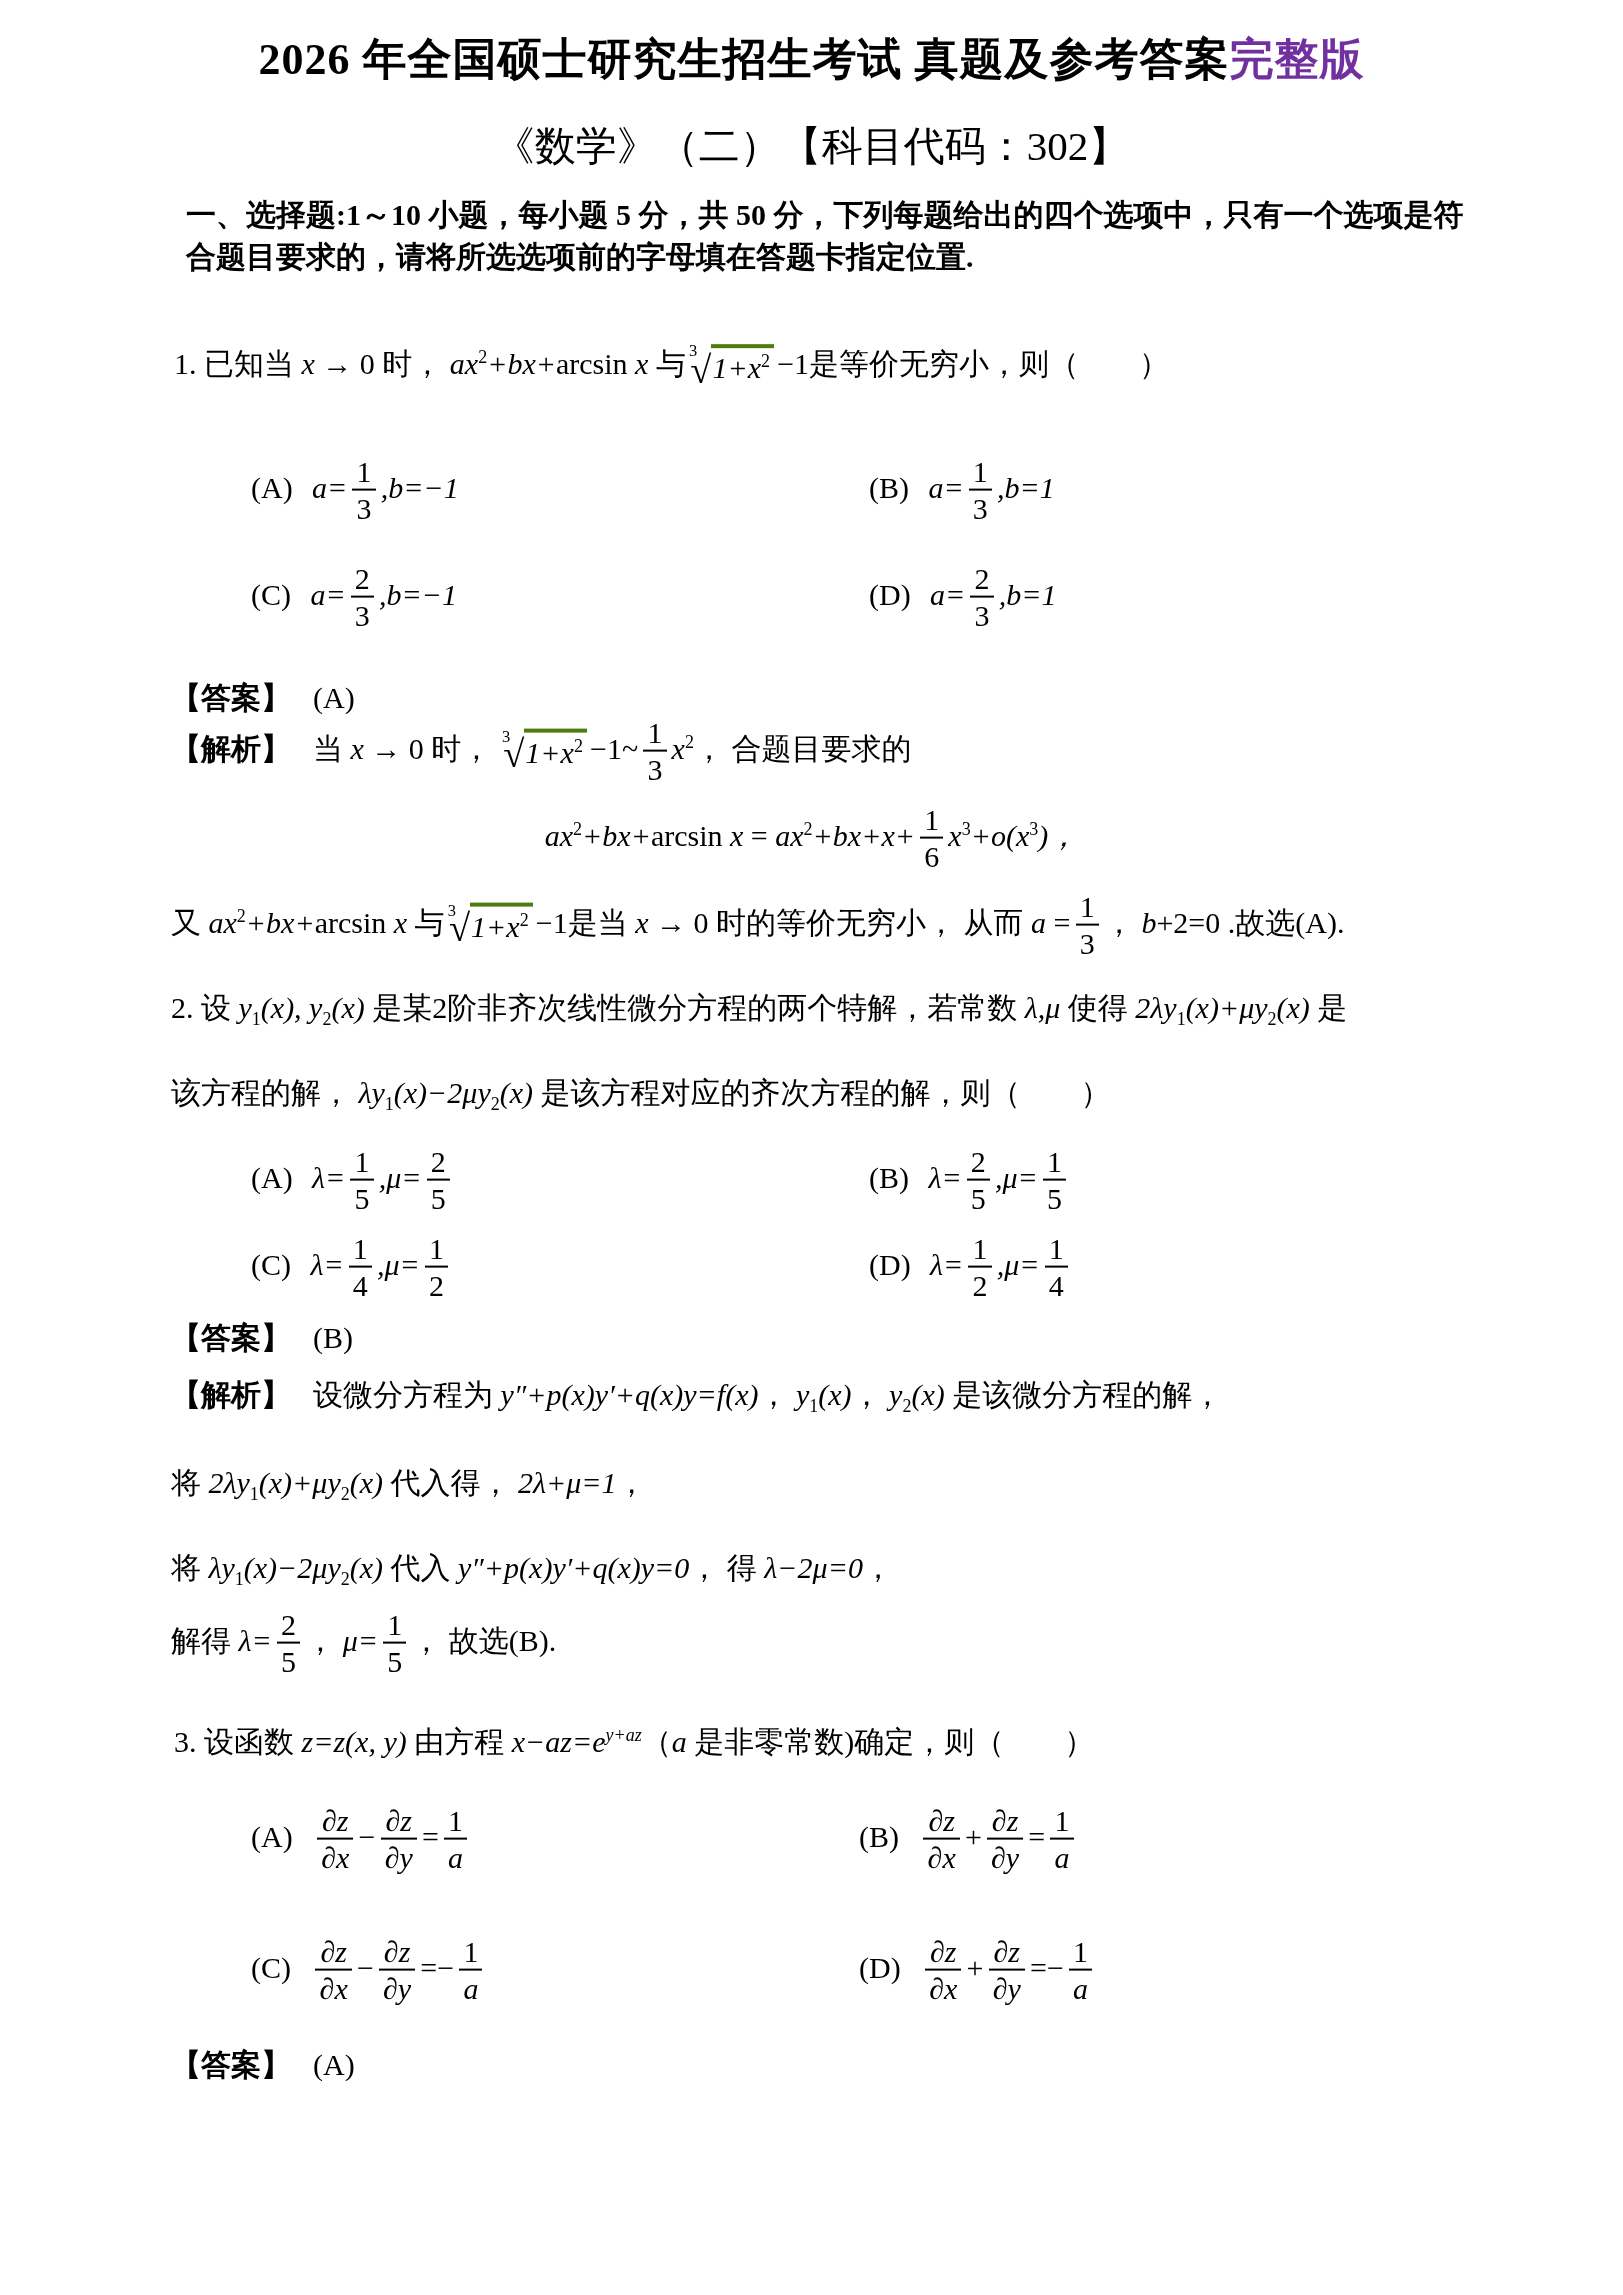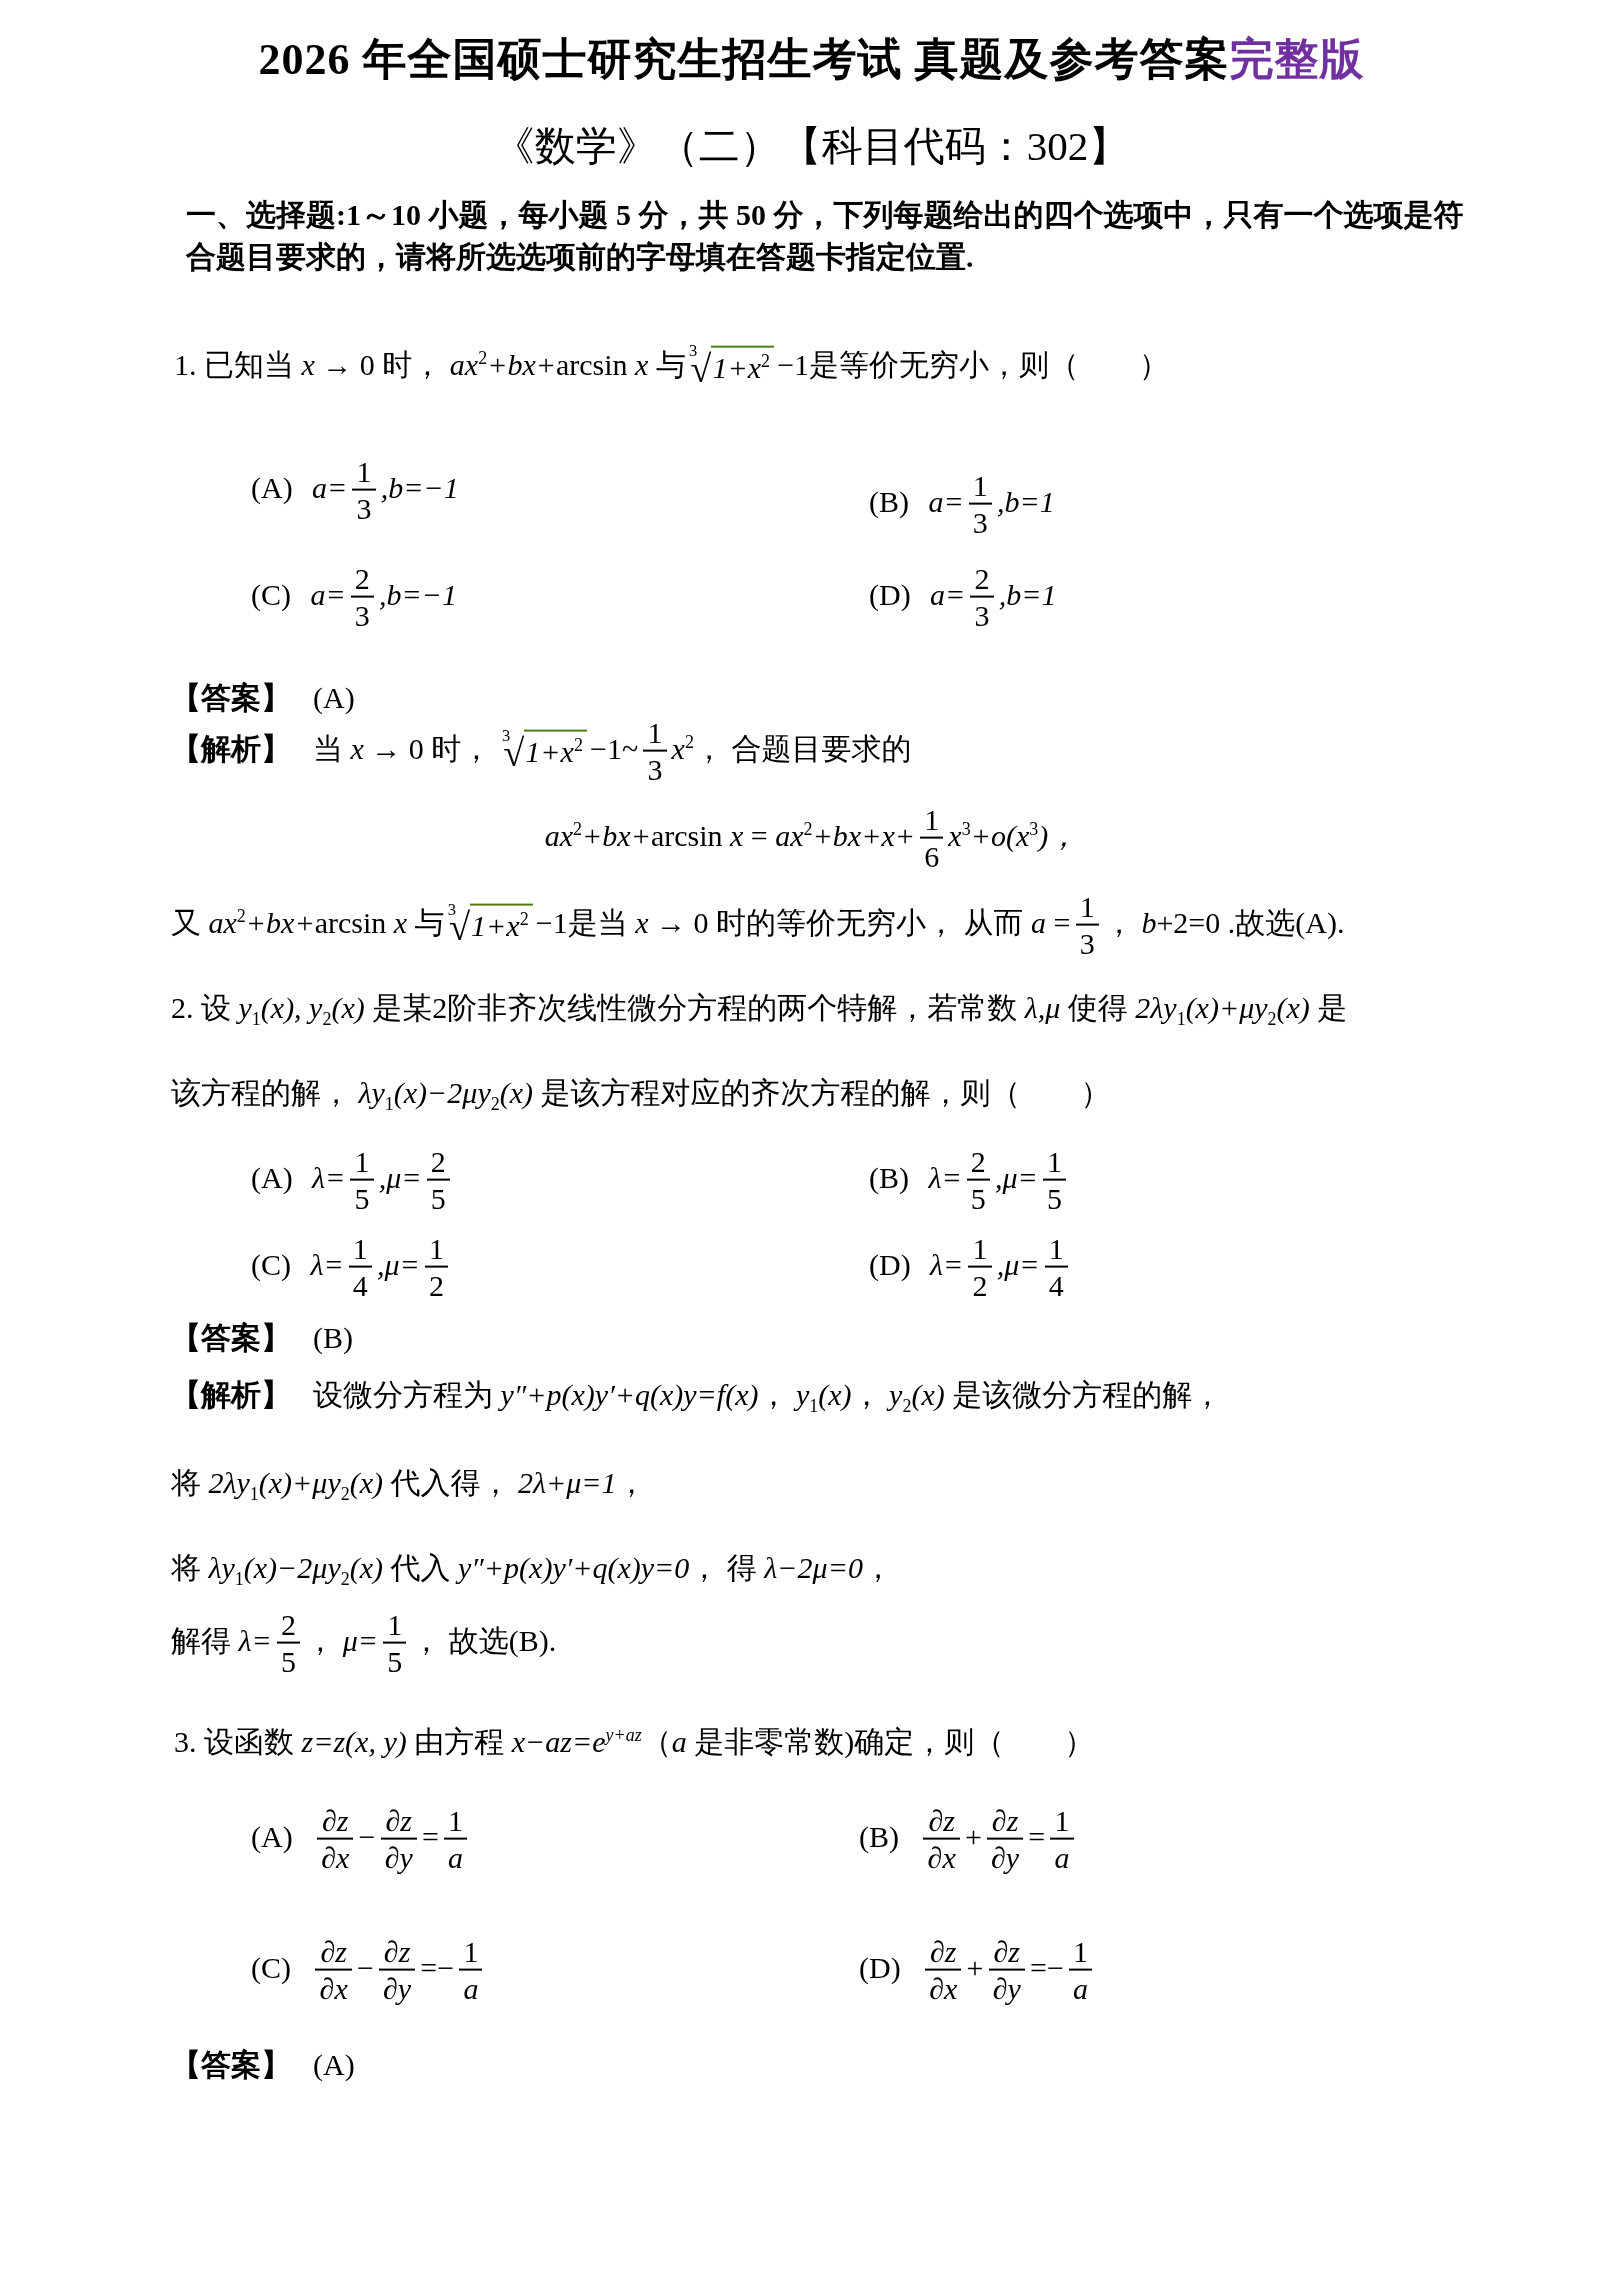--- a/index.html
+++ b/index.html
@@ -19,42 +19,42 @@
   sup{font-size:0.60em;line-height:0;}
   sub{font-size:0.60em;line-height:0;}
   .lab{font-weight:bold;margin-right:22px;}
   .optlab{margin-right:19.4px;}
   .frac{display:inline-flex;flex-direction:column;align-items:center;vertical-align:middle;margin:0 5.1px;position:relative;top:-1px;}
   .frac .n{display:block;padding:0 4.1px;line-height:1.18;}
   .frac .d{display:block;border-top:2px solid #000;padding:0 4.1px;line-height:1.18;}
   .rad{display:inline-block;vertical-align:middle;white-space:nowrap;margin:0 3.1px;position:relative;top:-2px;}
   .rad .ridx{font-size:0.55em;position:relative;top:-0.62em;margin-right:-0.42em;}
   .rad .rsgn{font-size:1.28em;line-height:0.9;vertical-align:-0.12em;}
-  .rad .rbod{border-top:2px solid #4d7c0f;padding:1px 4.1px 0 1px;display:inline-block;}
+  .rad .rbod{border-top:4px solid #4d7c0f;padding:1px 4.1px 0 1px;display:inline-block;}
 </style>
 </head>
 <body>
 
 <div class="line center title1" style="top:59px"><span>2026 年全国硕士研究生招生考试 真题及参考答案</span><span class="hl" style="color:#7030A0">完整版</span></div>
 <div class="line center title2" style="top:147px">《数学》（二）【科目代码：302】</div>
 
 <div class="line intro" style="left:171px;top:215px">一、选择题:1～10 小题，每小题 5 分，共 50 分，下列每题给出的四个选项中，只有一个选项是符</div>
 <div class="line intro" style="left:171px;top:257px">合题目要求的，请将所选选项前的字母填在答题卡指定位置.</div>
 
 <div class="line" style="left:174px;top:367px">
   <span class="mr">1.</span><span class="cn"> 已知当 </span><span class="mi">x</span> <span class="mr">→</span> <span class="mr">0</span><span class="cn"> 时， </span><span class="mi">ax</span><sup class="mr">2</sup><span class="mi">+bx+</span><span class="mr">arcsin </span><span class="mi">x</span><span class="cn"> 与</span><span class="rad"><sup class="ridx mr">3</sup><span class="rsgn">√</span><span class="rbod"><span class="mi">1+x</span><sup class="mr">2</sup></span></span><span class="mr">−1</span><span class="cn">是等价无穷小，则（　　）</span>
 </div>
 
 <div class="line" style="left:251px;top:491px">
   <span class="mr optlab">(A)</span><span class="mi">a=</span><span class="frac">
       <span class="n mr">1</span>
       <span class="d mr">3</span>
     </span><span class="mi">,b=−1</span>
 </div>
-<div class="line" style="left:869px;top:505px">
+<div class="line" style="left:869px;top:491px">
   <span class="mr optlab">(B)</span><span class="mi">a=</span><span class="frac">
       <span class="n mr">1</span>
       <span class="d mr">3</span>
     </span><span class="mi">,b=1</span>
 </div>
 <div class="line" style="left:251px;top:598px">
   <span class="mr optlab">(C)</span><span class="mi">a=</span><span class="frac">
       <span class="n mr">2</span>
       <span class="d mr">3</span>
     </span><span class="mi">,b=−1</span>

